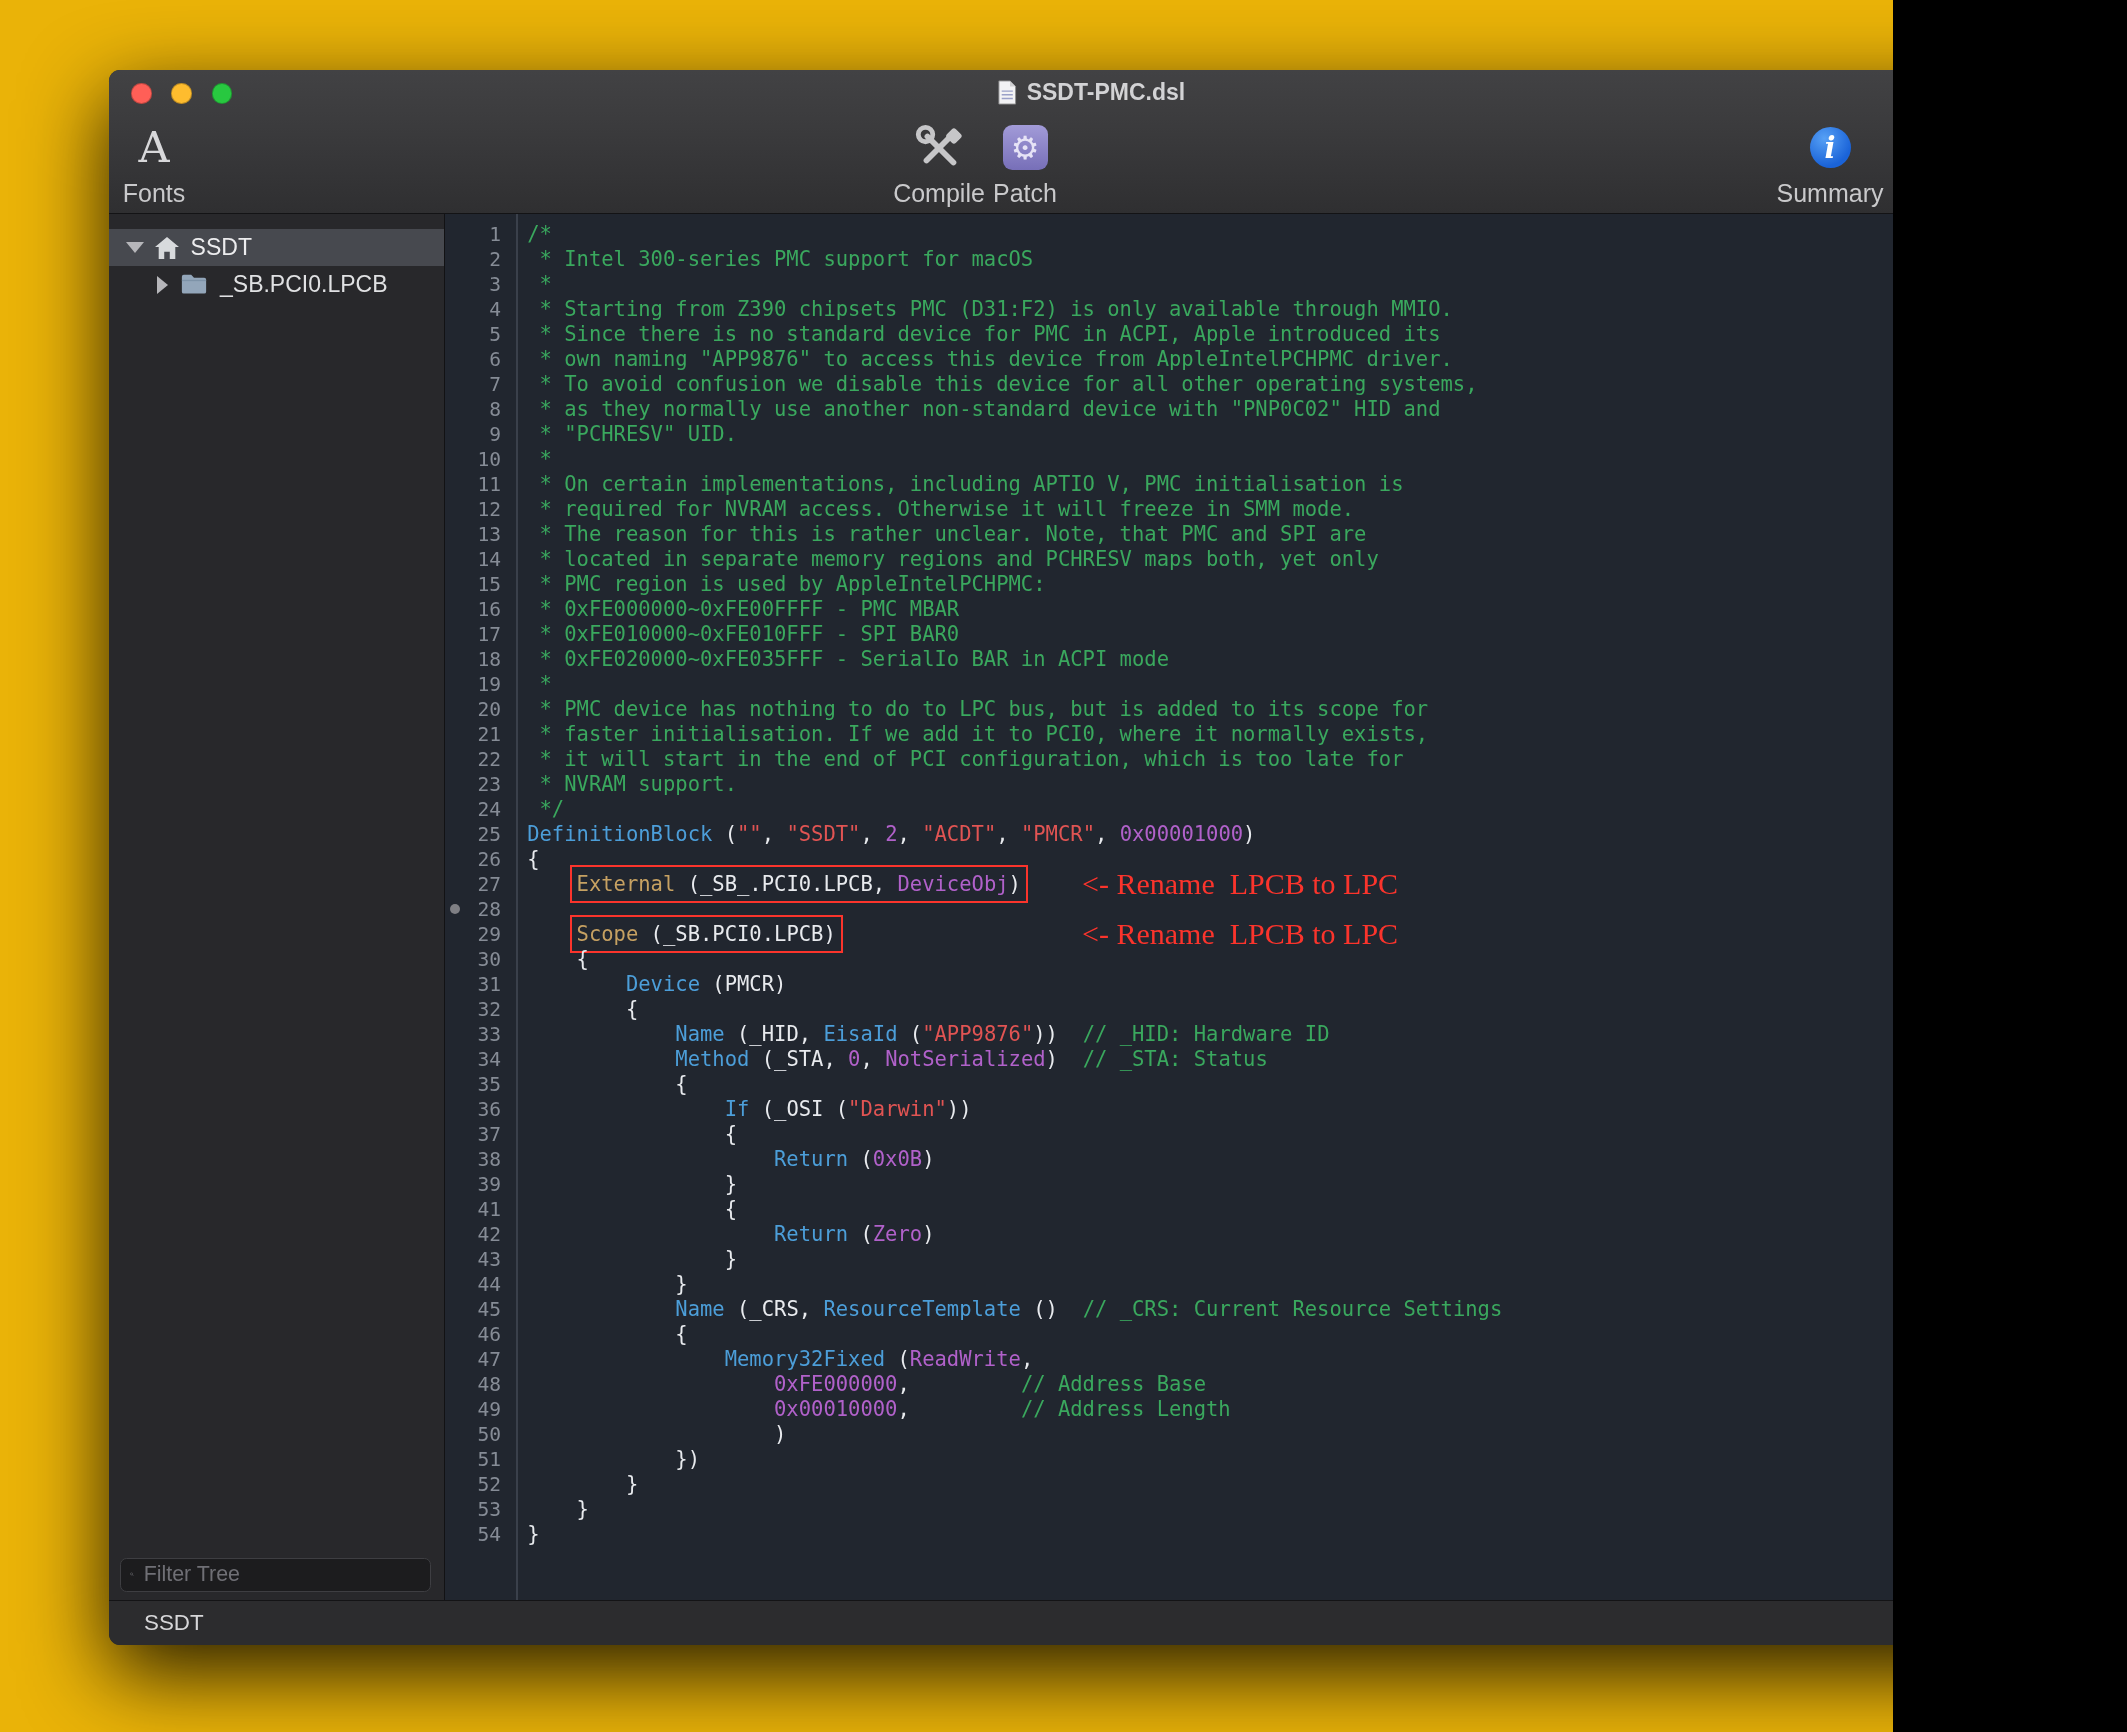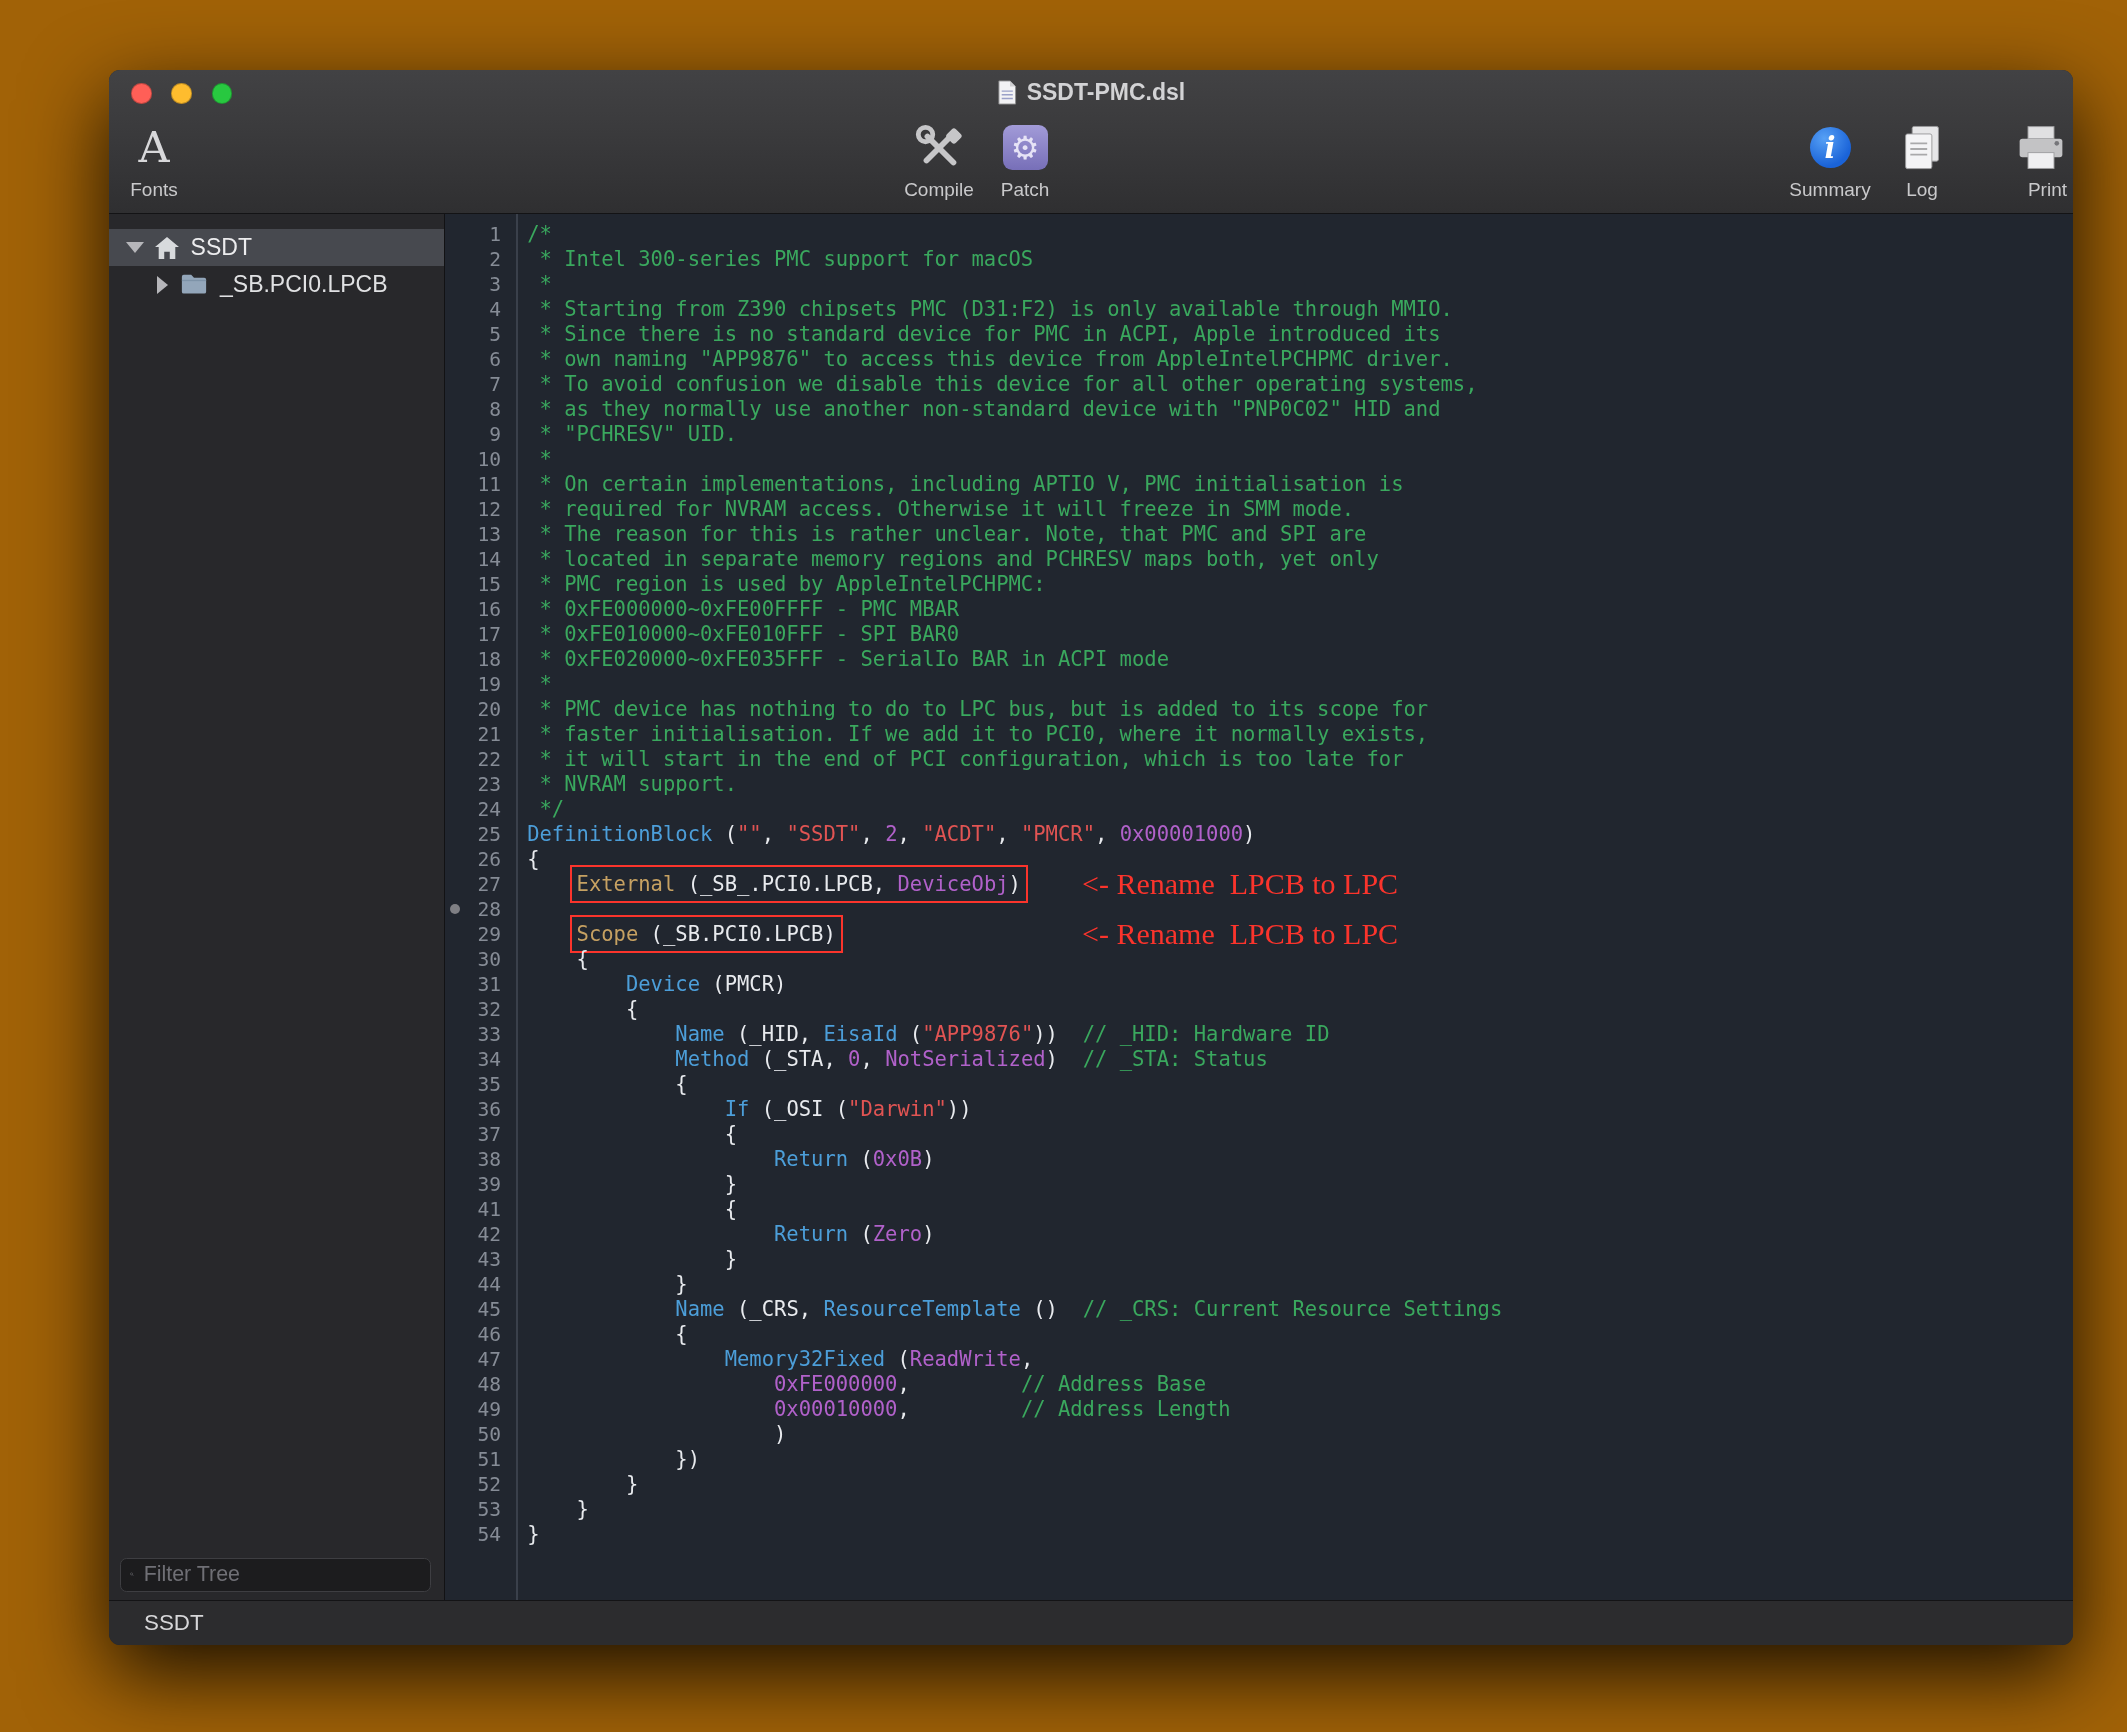--- a/index.html
+++ b/index.html
@@ -1,34 +1,34 @@
 <!DOCTYPE html>
 <html style="font-size:15px"><head>
 <meta charset="utf-8">
 <style>
   html,body{margin:0;padding:0;background:#000;}
-  .canvas{position:relative;width:2127px;height:1732px;background:#a16207;overflow:hidden;
+  .canvas{position:relative;width:1893px;height:1732px;background:#eab308;overflow:hidden;
           font-family:"Liberation Sans",sans-serif;}
   .window{position:absolute;left:109px;top:70px;width:1964px;height:1575px;border-radius:11.2px;
           overflow:hidden;background:#222631;display:flex;flex-direction:column;
           box-shadow:0 28px 84px rgba(0,0,0,.85);}
   
   .header{flex:0 0 143px;background:linear-gradient(180deg,#424244 0%,#3a3a3c 45%,#2f2f31 100%);
           border-bottom:0.9px solid #131315;position:relative;}
   .titlebar{position:relative;height:45px;}
   .lights{position:absolute;left:22.4px;top:13px;display:flex;gap:19.6px;}
   .light{width:20.5px;height:20.5px;border-radius:50%;box-shadow:inset 0 0 0 0.9px rgba(0,0,0,.25);cursor:pointer;}
   .light.red{background:#ff5f57;} .light.yellow{background:#febc2e;} .light.green{background:#28c840;}
   .title{position:absolute;inset:0;display:flex;align-items:center;justify-content:center;gap:9.3px;
          font-size:23px;font-weight:700;color:#d3d3d5;}
   .toolbar{position:absolute;left:0;right:0;top:45px;bottom:0;}
   .tb-item{position:absolute;top:3.7px;width:140px;transform:translateX(-50%);display:flex;
            flex-direction:column;align-items:center;gap:1.9px;cursor:pointer;}
   .tb-icon{height:58px;display:flex;align-items:center;justify-content:center;}
-  .tb-label{font-size:19px;color:#c9c9cb;}
+  .tb-label{font-size:25px;color:#c9c9cb;}
   .fonts-a{font-family:"DejaVu Serif",serif;font-size:43px;color:#d8d8da;line-height:1;}
   .patch-chip{width:45px;height:45px;border-radius:9.3px;background:linear-gradient(180deg,#a29bd8,#776fb8);
               display:flex;align-items:center;justify-content:center;font-size:32px;color:#e6e3f6;}
   .info-chip{width:41px;height:41px;border-radius:50%;
              background:radial-gradient(circle at 35% 28%,#56a0f5,#1a63d8 70%);
              display:flex;align-items:center;justify-content:center;}
   .info-chip span{font-family:"DejaVu Serif",serif;font-style:italic;font-weight:700;font-size:29px;color:#fff;}
   
   .content{flex:1;display:flex;min-height:0;}
   .sidebar{flex:0 0 336px;background:#28282b;border-right:0.9px solid #121214;position:relative;

